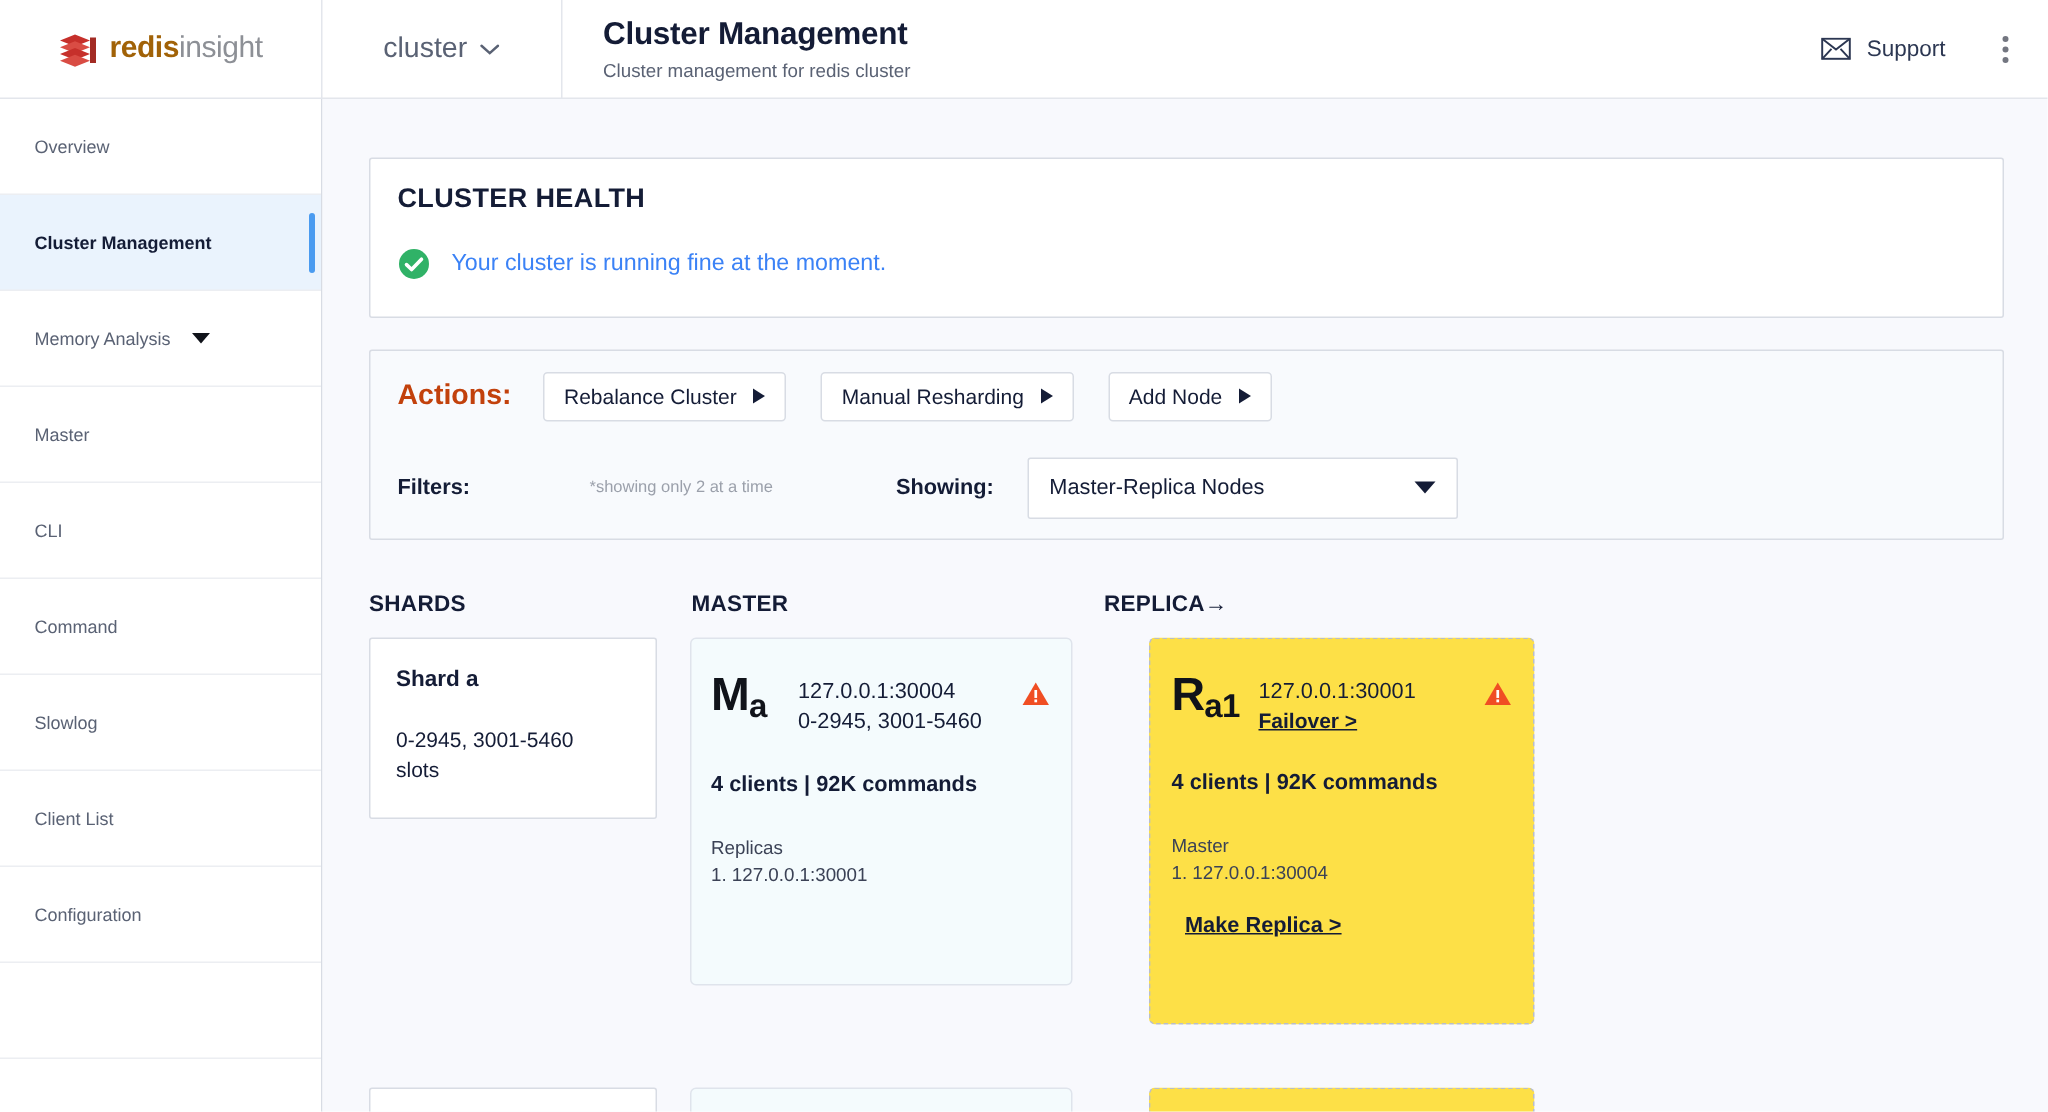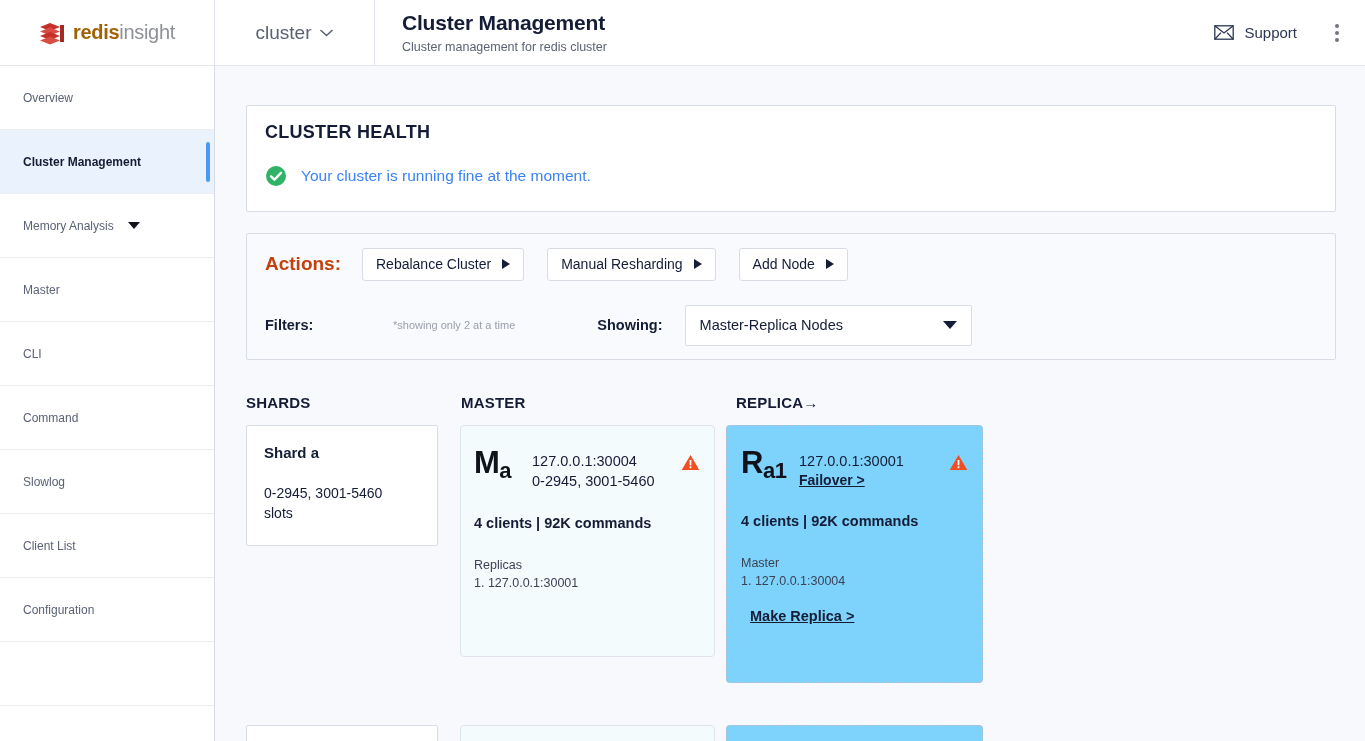--- a/index.html
+++ b/index.html
@@ -165,23 +165,23 @@
 
   .master-card {
     position: absolute; left: 214px;
     width: 255px;
     background: #f4fbfd;
     border: 1px solid #dfe4ec;
     border-radius: 4px;
     padding: 22px 14px 18px 13px;
   }
   .replica-card {
-    position: absolute; left: 480px;
+    position: absolute; left: 520px;
     width: 257px;
-    background: #7dd3fc;
+    background: #fde047;
     border: 1px dashed #b9bec9;
     border-radius: 4px;
     padding: 22px 14px 18px 14px;
   }
   .node-head { display: flex; align-items: flex-start; }
   .badge {
     font-size: 31px; font-weight: 700; color: #10131a;
     line-height: 0.95; letter-spacing: -0.5px;
     min-width: 58px;
   }

